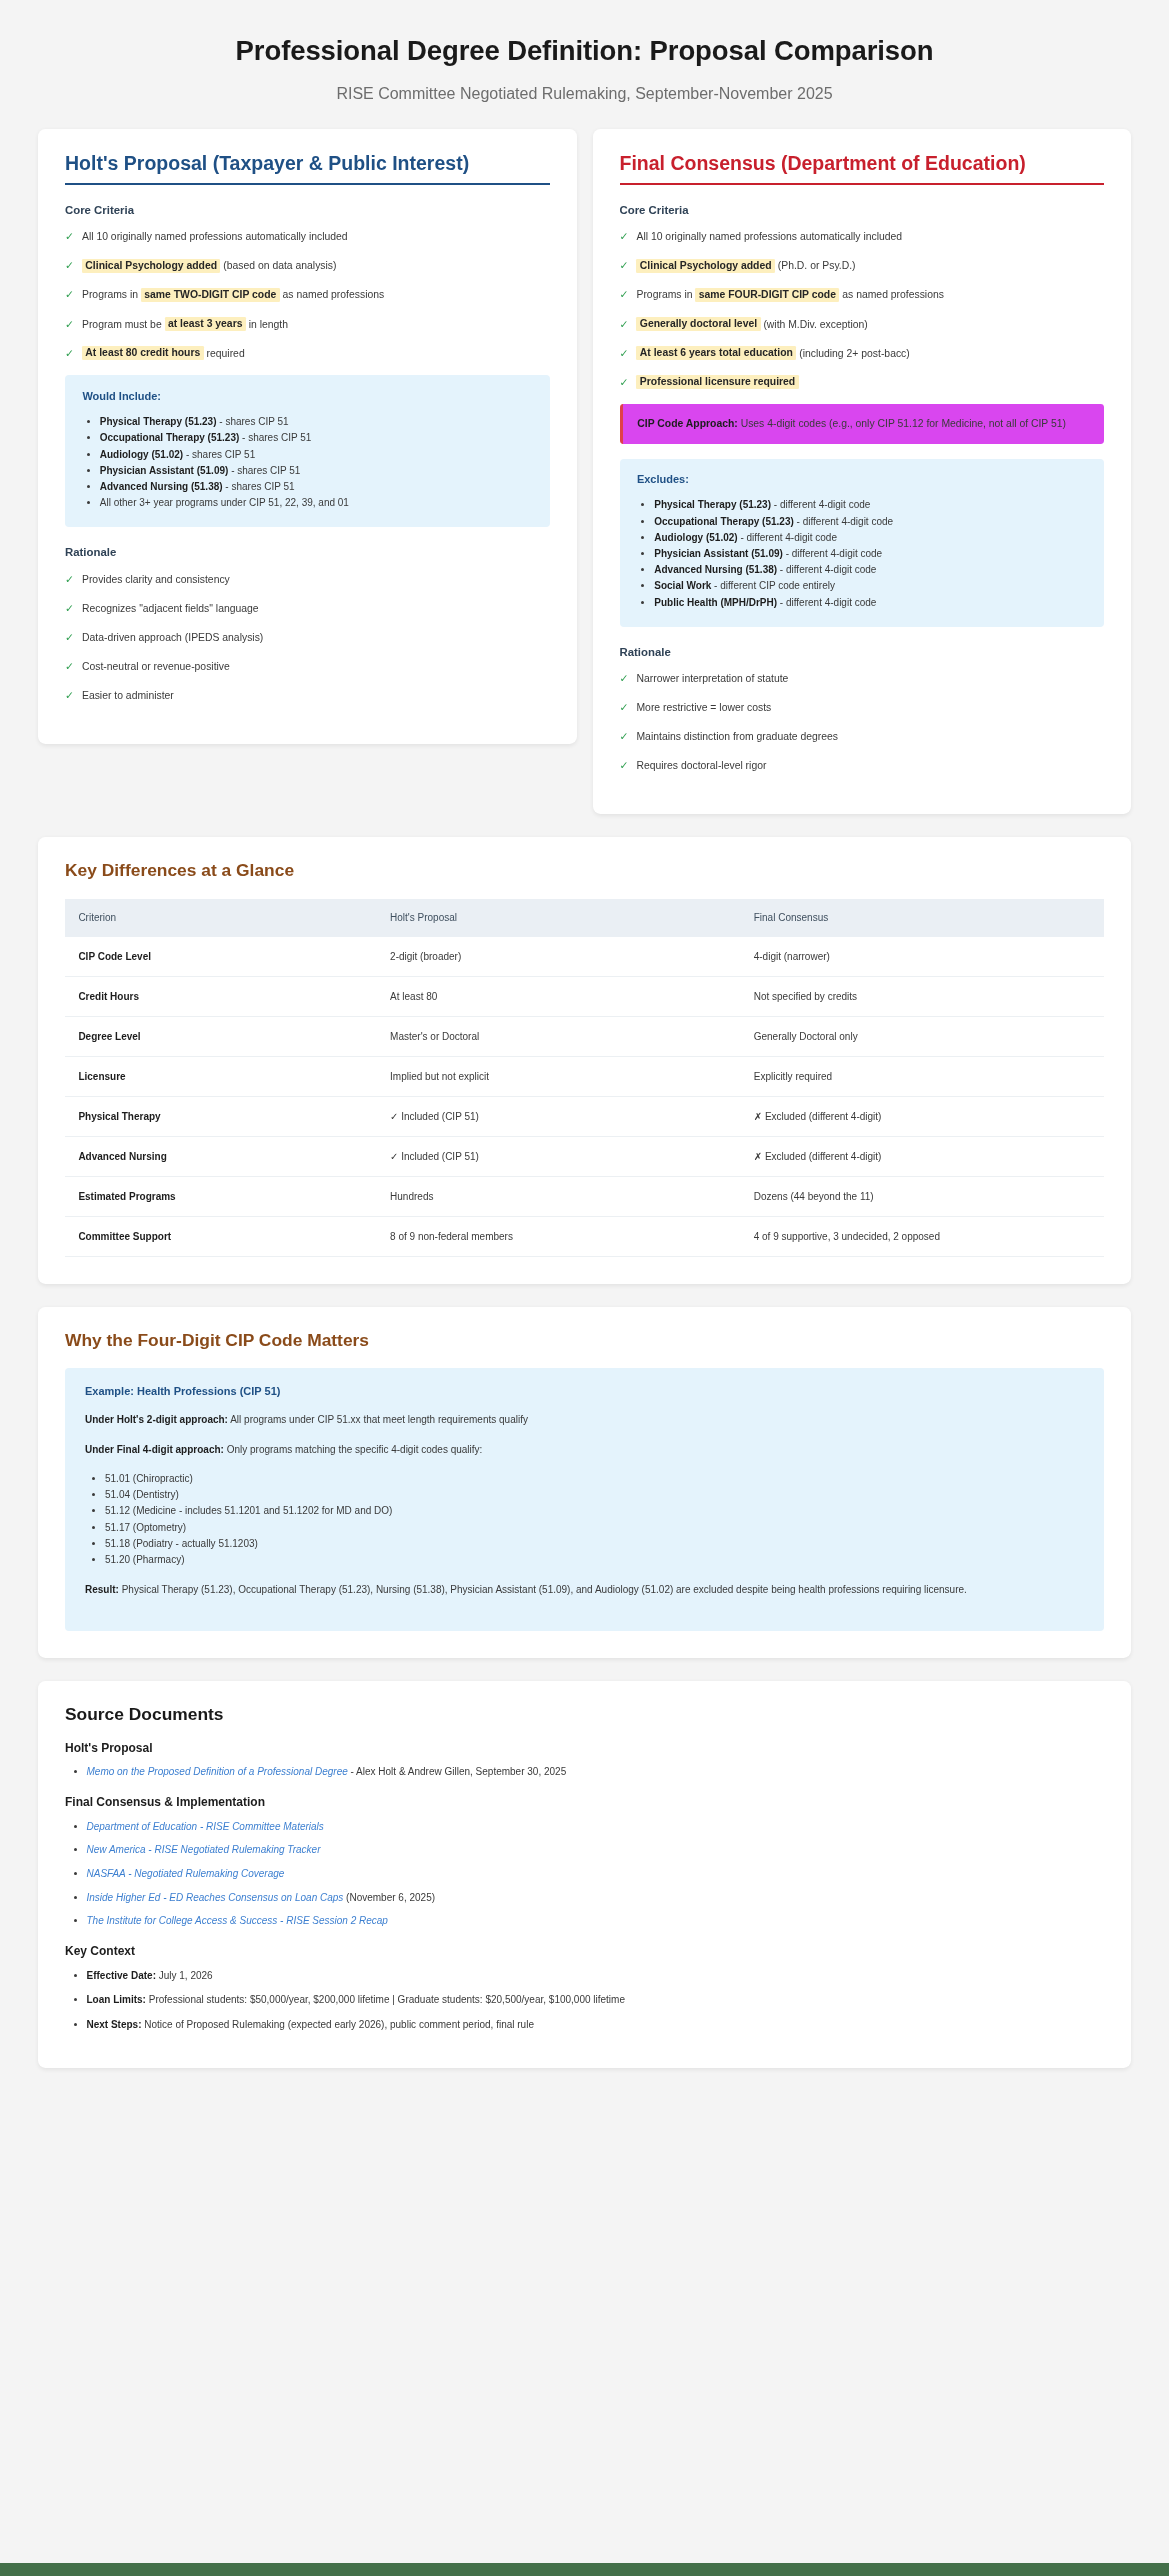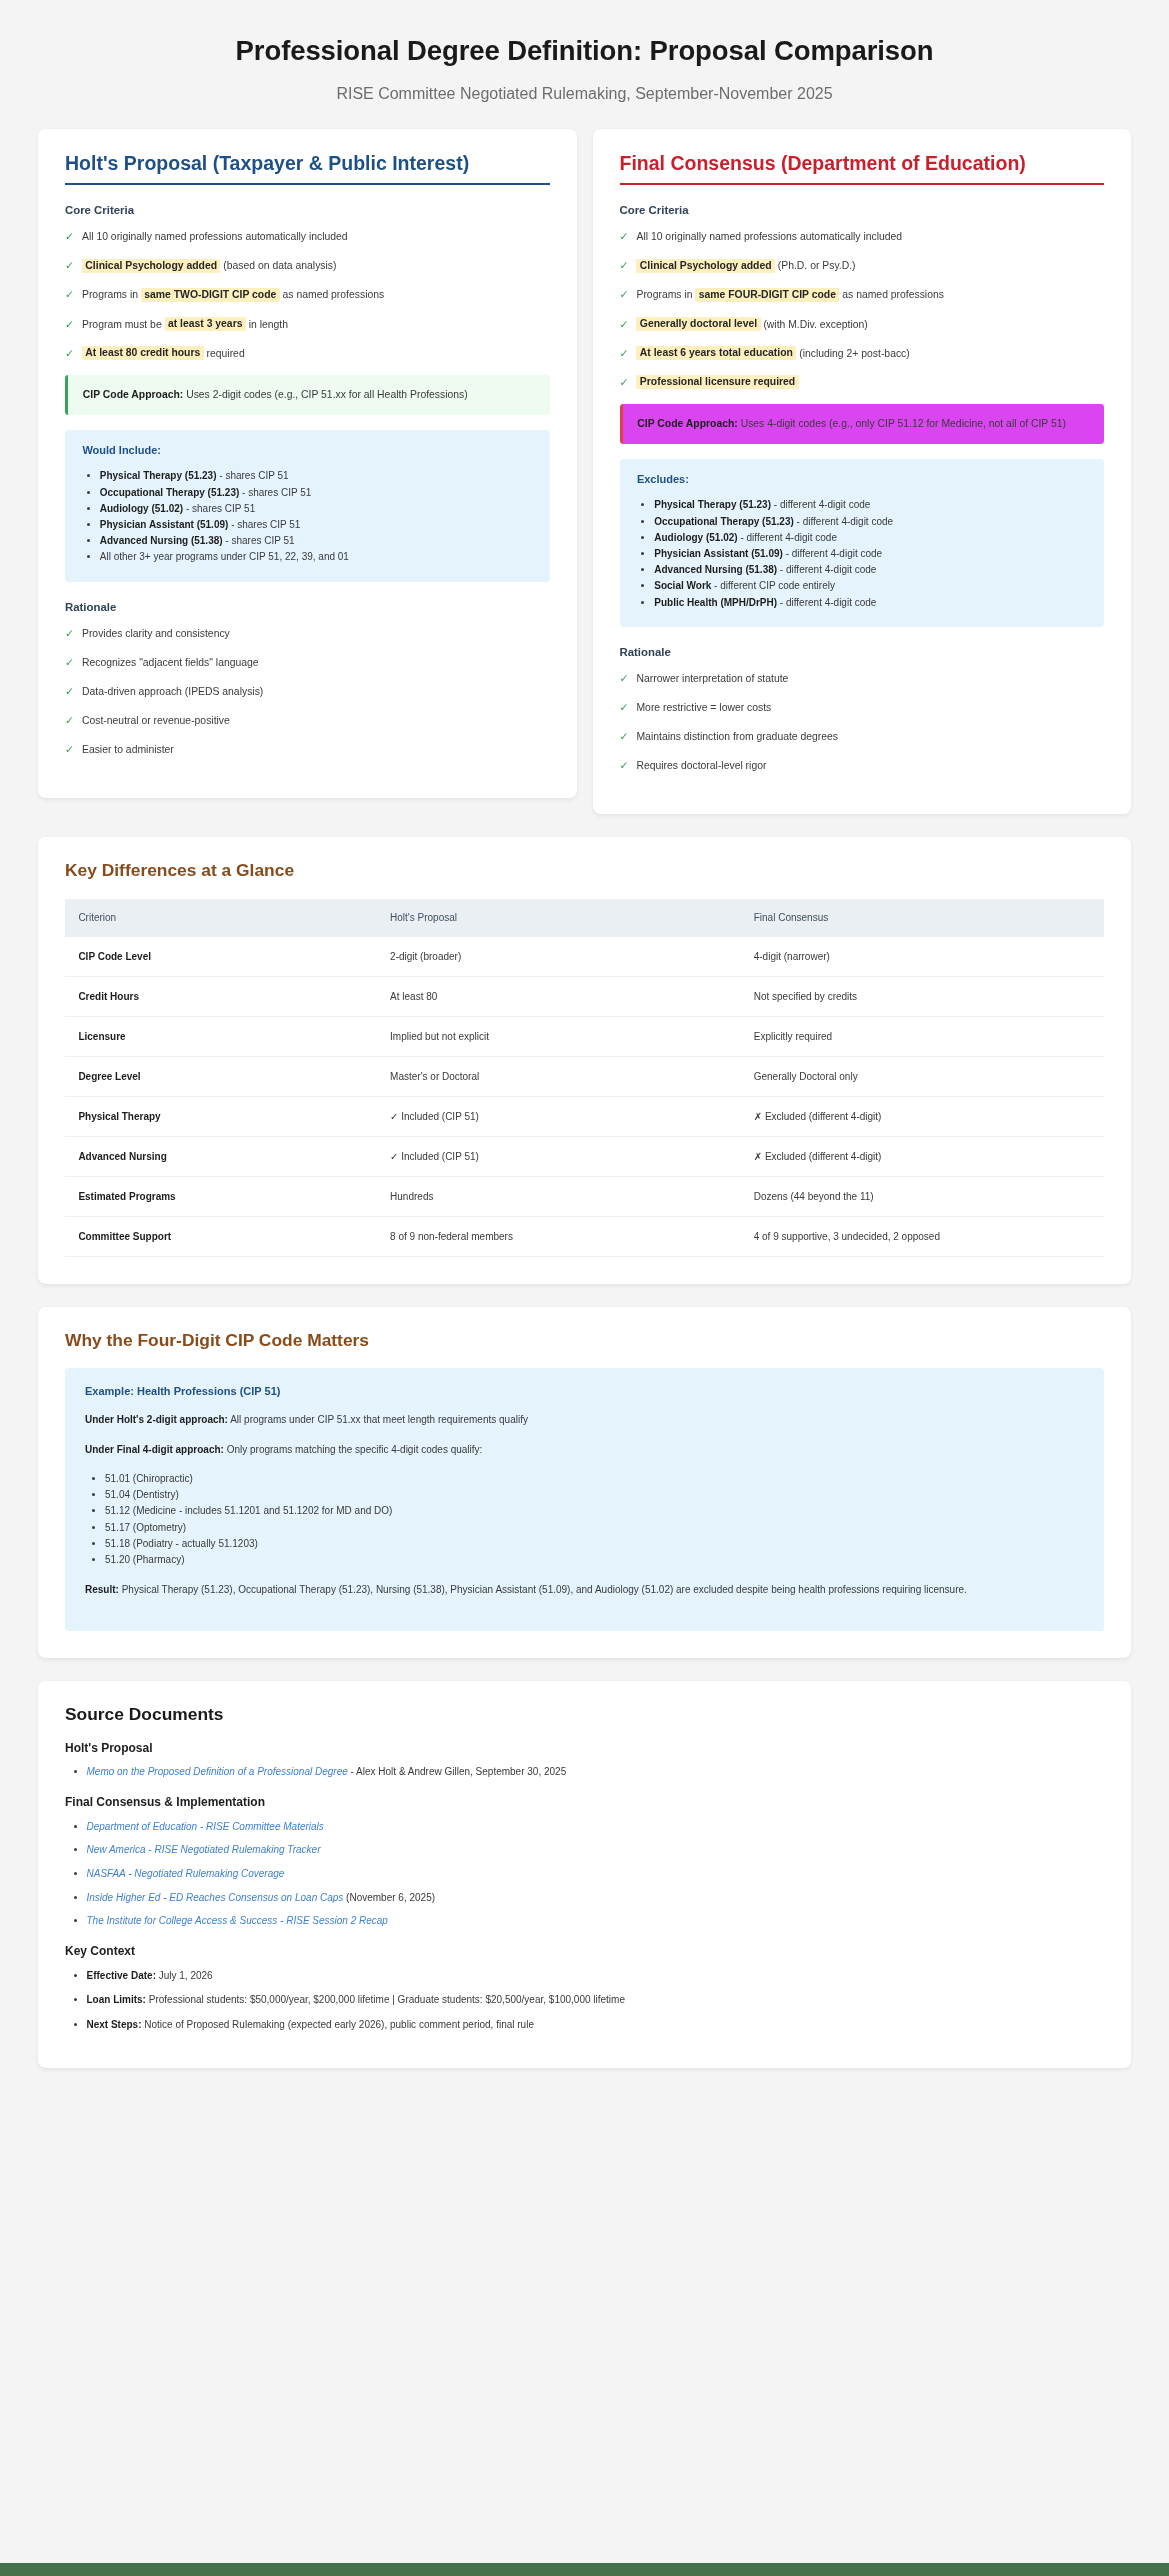--- a/index.html
+++ b/index.html
@@ -227,24 +227,20 @@
             </li>
             <li>
               <span class="chk">✓</span>
               <span>Program must be <span class="hl">at least 3 years</span> in length</span>
             </li>
             <li>
               <span class="chk">✓</span>
               <span><span class="hl">At least 80 credit hours</span> required</span>
             </li>
           </ul>
-        <div class="callout green">
-          <b>CIP Code Approach:</b>
-          <span>Uses 2-digit codes (e.g., CIP 51.xx for all Health Professions)</span>
-        </div>
         <div class="infobox">
           <h4>Would Include:</h4>
           <ul id="holt-include">
               <li><b>Physical Therapy (51.23)</b> - shares CIP 51</li>
               <li><b>Occupational Therapy (51.23)</b> - shares CIP 51</li>
               <li><b>Audiology (51.02)</b> - shares CIP 51</li>
               <li><b>Physician Assistant (51.09)</b> - shares CIP 51</li>
               <li><b>Advanced Nursing (51.38)</b> - shares CIP 51</li>
               <li>All other 3+ year programs under CIP 51, 22, 39, and 01</li>
             </ul>
@@ -362,28 +358,28 @@
             <td class="crit">CIP Code Level</td>
             <td>2-digit (broader)</td>
             <td>4-digit (narrower)</td>
           </tr>
           <tr>
             <td class="crit">Credit Hours</td>
             <td>At least 80</td>
             <td>Not specified by credits</td>
           </tr>
           <tr>
+            <td class="crit">Degree Level</td>
+            <td>Master's or Doctoral</td>
+            <td>Generally Doctoral only</td>
+          </tr>
+          <tr>
             <td class="crit">Licensure</td>
             <td>Implied but not explicit</td>
             <td>Explicitly required</td>
-          </tr>
-          <tr>
-            <td class="crit">Degree Level</td>
-            <td>Master's or Doctoral</td>
-            <td>Generally Doctoral only</td>
           </tr>
           <tr>
             <td class="crit">Physical Therapy</td>
             <td>✓ Included (CIP 51)</td>
             <td>✗ Excluded (different 4-digit)</td>
           </tr>
           <tr>
             <td class="crit">Advanced Nursing</td>
             <td>✓ Included (CIP 51)</td>
             <td>✗ Excluded (different 4-digit)</td>

